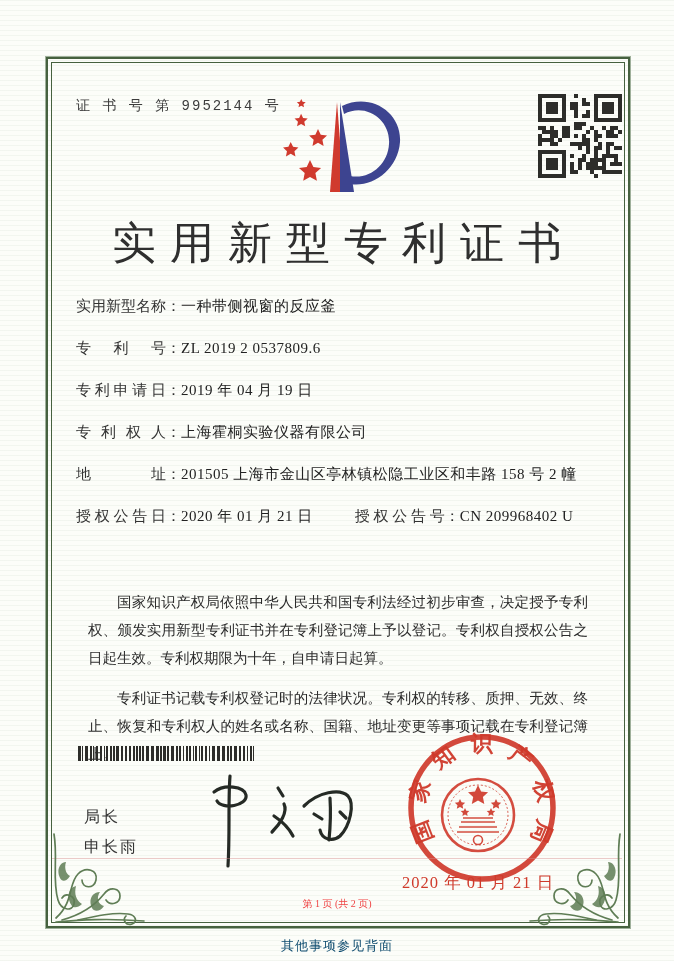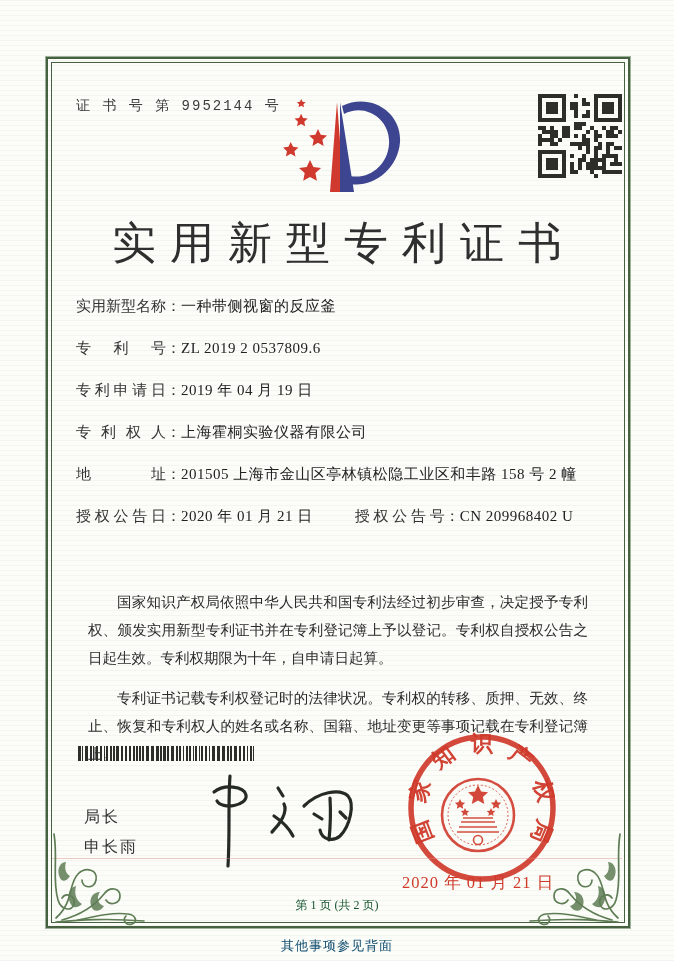--- a/index.html
+++ b/index.html
@@ -25,21 +25,21 @@
   .grant-group{margin-left:42px;}
   .paras{position:absolute;left:76px;top:577px;width:524px;font-size:14.5px;line-height:1.93;
     text-align:justify;color:#2b2b2b;}
   .paras p{margin:12px;text-indent:2em;}
   .barcode{position:absolute;left:78px;top:746px;}
   .signer{position:absolute;left:84px;top:802px;font-size:16px;line-height:30px;color:#333;letter-spacing:2px;}
   .signature{position:absolute;left:192px;top:768px;}
   .seal{position:absolute;left:397px;top:723px;}
   .seal-date{position:absolute;left:402px;top:872px;font-size:16.5px;color:#cf3a2b;letter-spacing:1px;}
   .pink-line{position:absolute;left:52px;right:52px;top:858px;height:1px;background:rgba(214,140,140,0.45);}
-  .page-number{position:absolute;left:0;right:0;top:897px;text-align:center;font-size:12px;color:#14532d;}
+  .page-number{position:absolute;left:0;right:0;top:897px;text-align:center;font-size:10px;color:#ef4444;}
   .back-note{position:absolute;left:0;right:0;top:937px;text-align:center;font-size:13px;color:#0c4a6e;letter-spacing:1px;}
   .logo{position:absolute;left:270px;top:96px;}
   .qr{position:absolute;left:538px;top:94px;}
   .ornament{position:absolute;}
   .orn-bl{left:48px;top:828px;}
   .orn-br{left:528px;top:828px;transform:scaleX(-1);}
 </style>
 </head>
 <body>
 

